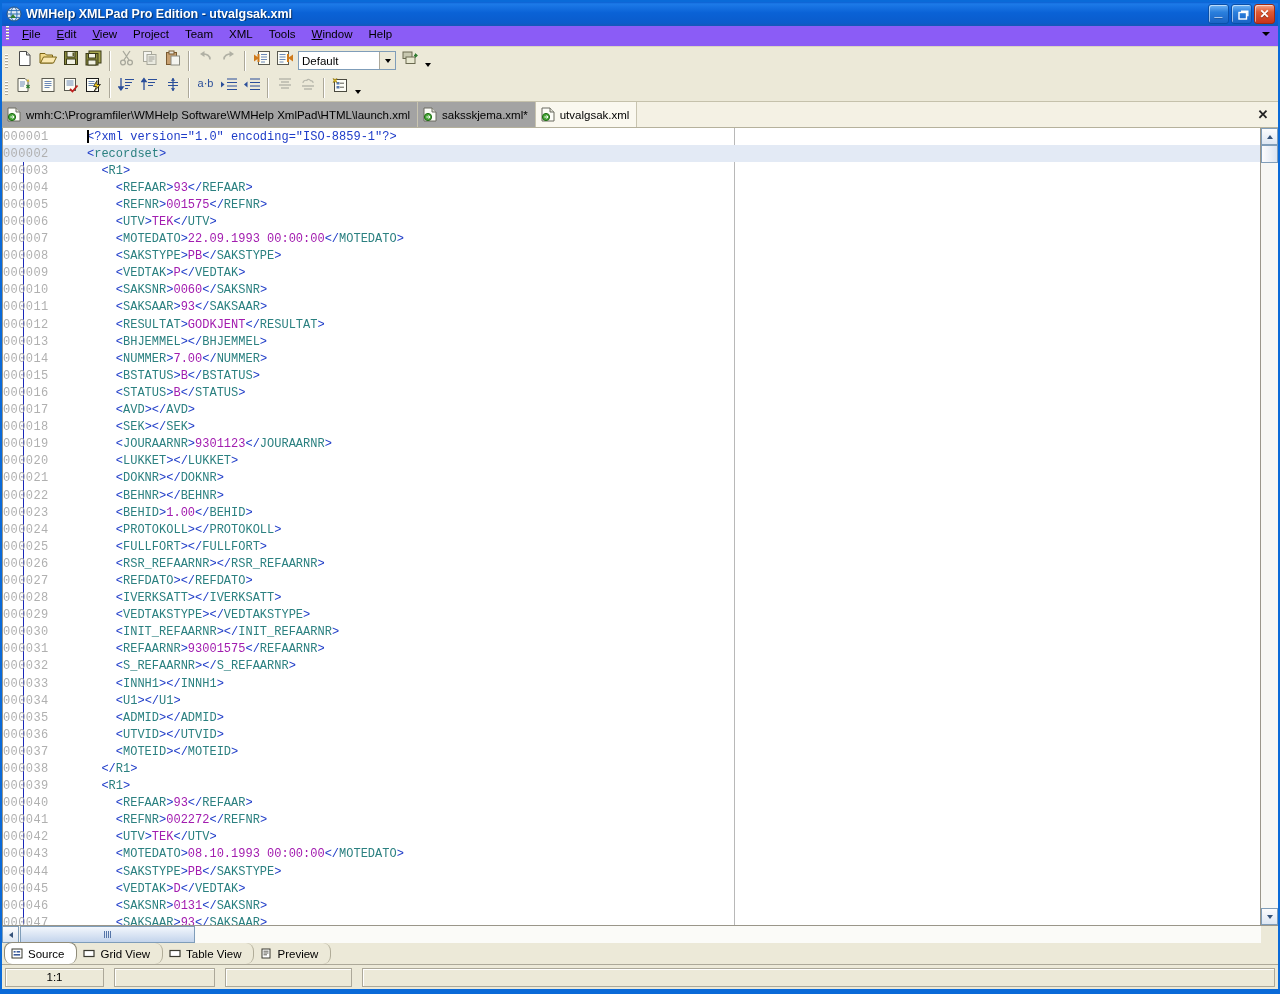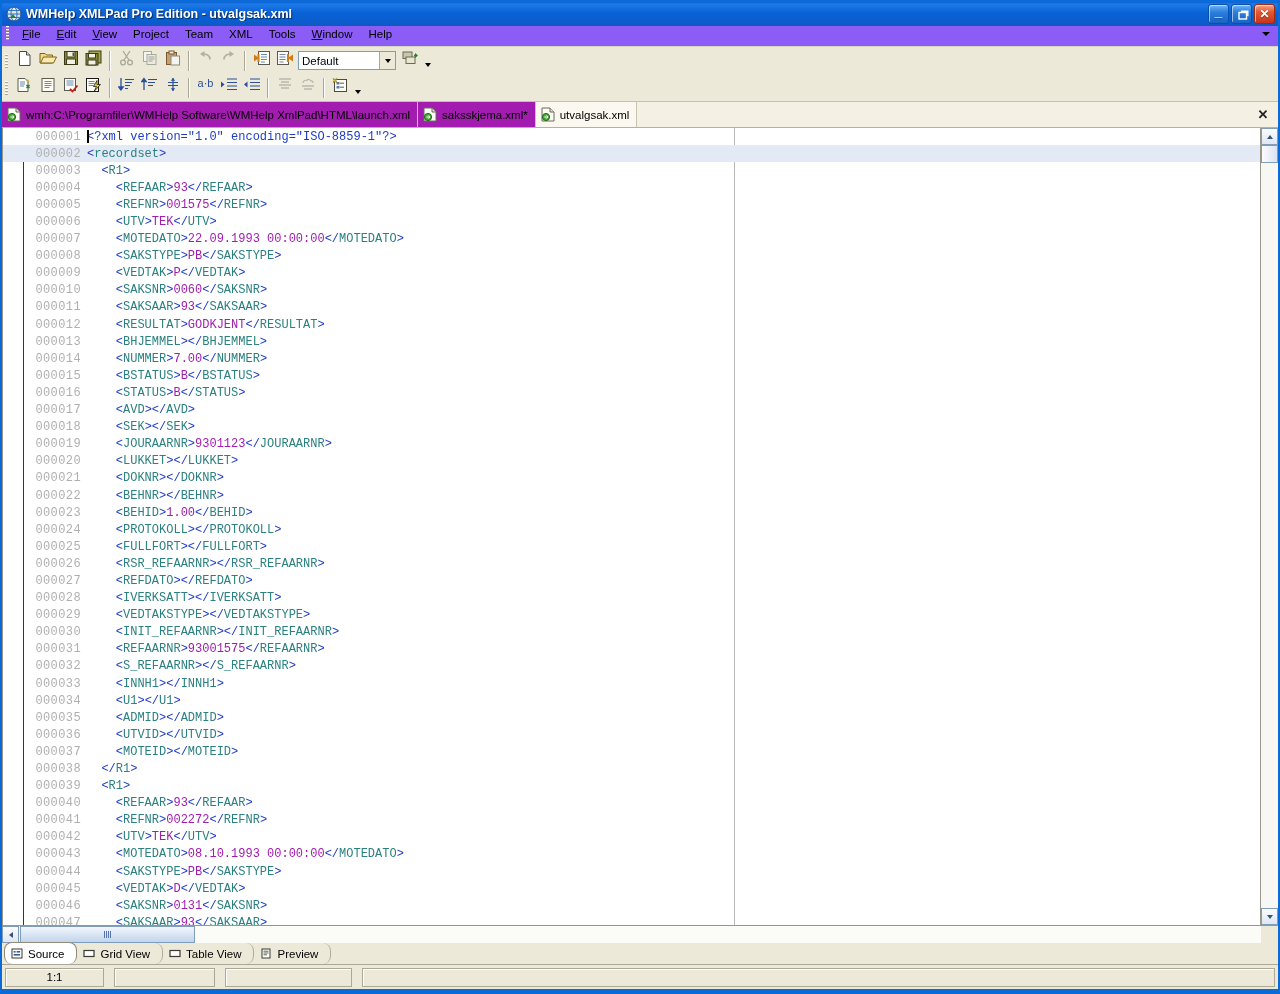--- a/index.html
+++ b/index.html
@@ -70,40 +70,40 @@
          border-top:4px solid #000;}
   .dropsm{width:11px;flex:0 0 11px;display:flex;align-items:flex-end;justify-content:center;
           height:22px;padding-bottom:5px;box-sizing:border-box;}
 
   
   .tabbar{
     height:25px;flex:0 0 25px;background:#f4f1e4;display:flex;align-items:stretch;
     border-bottom:1px solid #b5b19c;position:relative;
   }
   .dtab{display:flex;align-items:center;padding:0 7px 0 5px;font-size:11.5px;color:#000;
-        border-right:1px solid #c8c4b0;cursor:default;white-space:nowrap;background:#a21caf;}
+        border-right:1px solid #c8c4b0;cursor:default;white-space:nowrap;background:#a3a3a3;}
   .dtab.active{background:#faf8ef;}
   .dtab .ticon{width:14px;height:15px;margin-right:5px;flex:0 0 14px;}
   .tabclose{position:absolute;right:6px;top:0;bottom:0;width:18px;display:flex;
             align-items:center;justify-content:center;font-size:13px;color:#222;font-weight:bold;}
 
   
   .editorwrap{flex:1 1 auto;display:flex;min-height:0;background:#fff;position:relative;}
   .editor{flex:1 1 auto;position:relative;overflow:hidden;background:#fff;
           border-left:1px solid #9a968a;}
   .edgutter-outer{position:absolute;left:0;top:0;bottom:0;width:20px;background:#fff;}
   .foldline{position:absolute;left:20px;top:21px;bottom:0;width:9px;}
   .foldline::before{content:"";position:absolute;left:0;top:0;width:9px;height:1px;background:#1a28b8;}
   .foldline::after{content:"";position:absolute;left:0;top:0;bottom:0;width:1px;background:#1a28b8;}
   .marginguide{position:absolute;left:731px;top:0;bottom:0;width:1px;background:#b8b8b8;}
   .codearea{position:absolute;left:0;top:0;right:0;bottom:0;
             font-family:"Liberation Mono","DejaVu Sans Mono",monospace;font-size:12px;}
   .ln{height:17.1px;display:flex;align-items:center;white-space:pre;position:relative;}
   .ln.cur{background:#e3eaf5;}
-  .lnum{width:84px;flex:0 0 84px;text-align:right;padding-right:6px;color:#b0b0b0;
+  .lnum{width:84px;flex:0 0 84px;text-align:left;padding-right:6px;color:#b0b0b0;
         box-sizing:border-box;letter-spacing:.4px;}
   .code{flex:1 1 auto;color:#000;}
   .b{color:#1e3cc8;}     
   .t{color:#2b8080;}     
   .v{color:#a21caf;}        
   .pi{color:#1e3cc8;}
   .caret-bar{position:absolute;left:84px;top:2px;width:2px;height:13px;background:#000;}
 
   
   .vscroll{width:17px;flex:0 0 17px;background:#f5f4ef;border-left:1px solid #9a968a;

